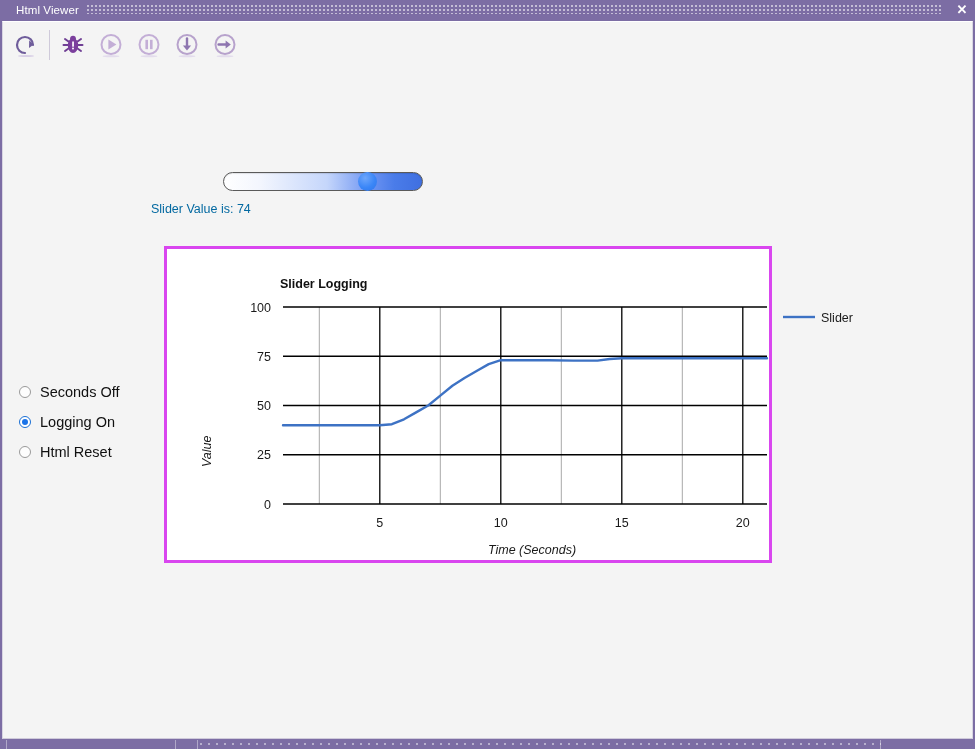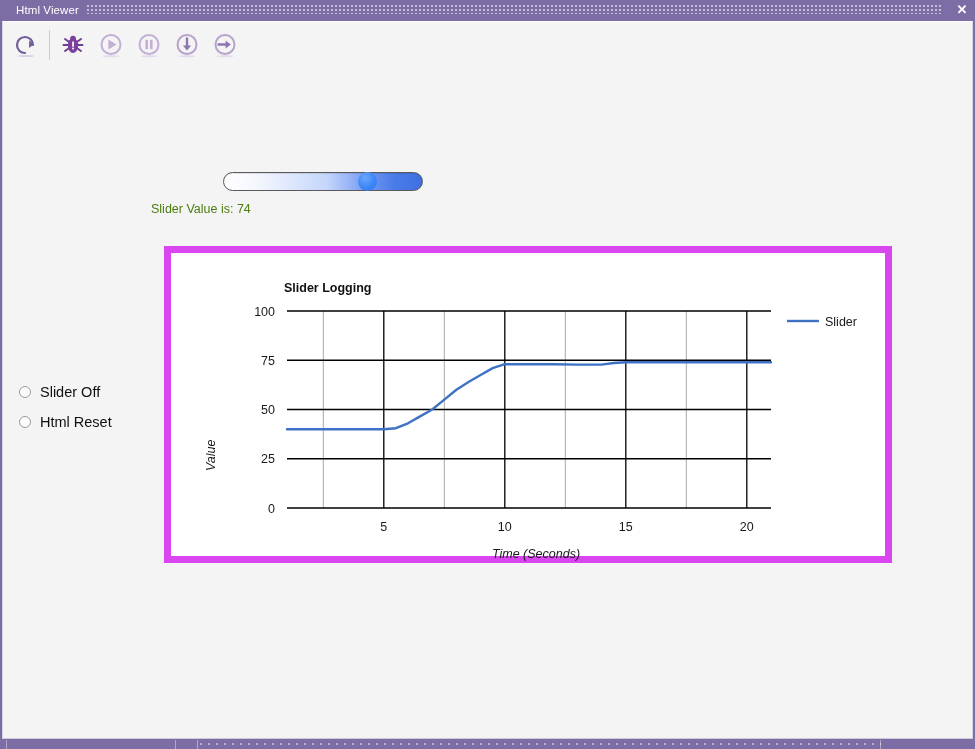--- a/index.html
+++ b/index.html
@@ -128,21 +128,21 @@
     border-radius: 50%;
     background: radial-gradient(circle at 38% 32%, #6ea6fb 0%, #3a86f7 55%, #2f76ec 100%);
     top: -1px;
     left: 138px;
     cursor: grab;
   }
   #slider-value {
     position: absolute;
     left: 148px; top: 135px;
     font-size: 12.5px;
-    color: #4d7c0f;
+    color: #0369a1;
     white-space: nowrap;
     text-align: center;
   }
 
   
   #radio-group {
     position: absolute;
     left: 16px; top: 310px;
   }
   .radio-row {
@@ -176,23 +176,23 @@
   .radio-label {
     font-size: 14.5px;
     color: #101010;
     white-space: nowrap;
   }
 
   
   #chart-box {
     position: absolute;
     left: 161px; top: 179px;
-    width: 728px; height: 317px;
+    width: 608px; height: 317px;
     background: #ffffff;
-    border: 7px solid #d946ef;
+    border: 3px solid #d946ef;
     box-sizing: border-box;
   }
   #chart-svg { display: block; }
   .cg-title {
     font-family: "Liberation Sans", sans-serif;
     font-size: 12.5px;
     font-weight: bold;
     fill: #111111;
   }
   .cg-tick {
@@ -294,21 +294,25 @@
     <div id="slider-wrap">
       <div id="slider-track">
         <div id="slider-thumb" style="left: 133.94px;"></div>
       </div>
     </div>
     <div id="slider-value">Slider Value is: 74</div>
 
     <div id="radio-group">
       <div class="radio-row">
         <span class="radio-mark"></span>
-        <span class="radio-label">Slider Off</span>
+        <span class="radio-label">Seconds Off</span>
+      </div>
+      <div class="radio-row checked">
+        <span class="radio-mark"></span>
+        <span class="radio-label">Logging On</span>
       </div>
       <div class="radio-row">
         <span class="radio-mark"></span>
         <span class="radio-label">Html Reset</span>
       </div>
     </div>
 
     <div id="chart-box">
       <svg id="chart-svg" width="722" height="311" viewBox="0 0 722 311">
         <text class="cg-title" x="113" y="39">Slider Logging</text>

